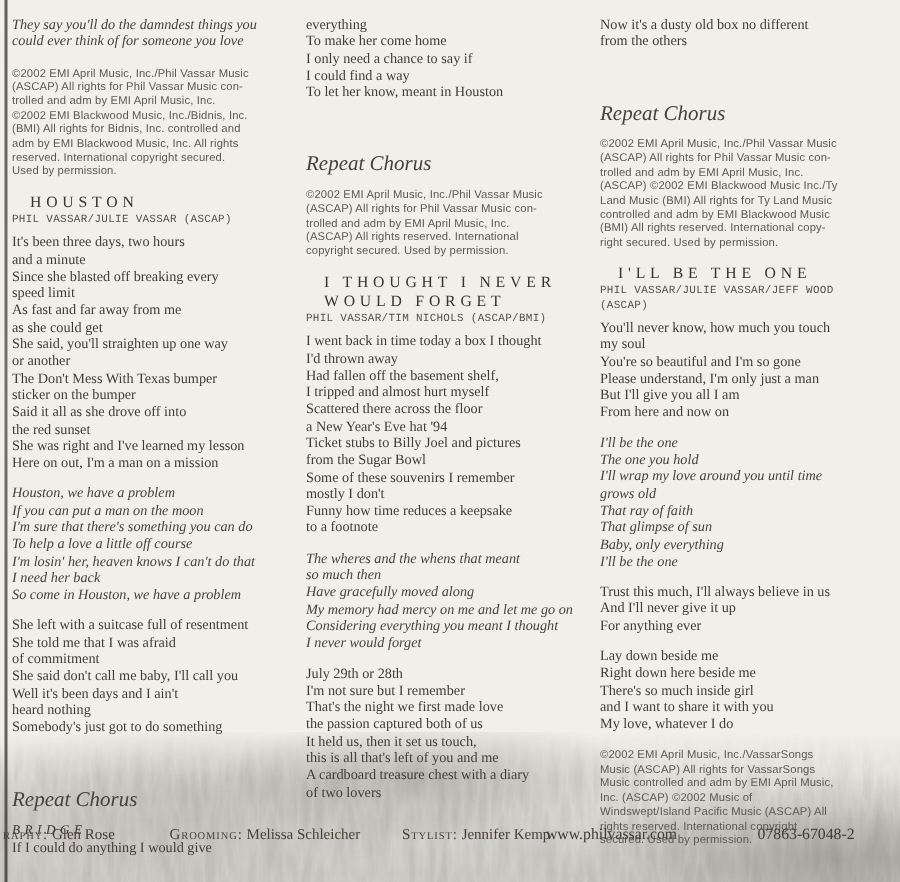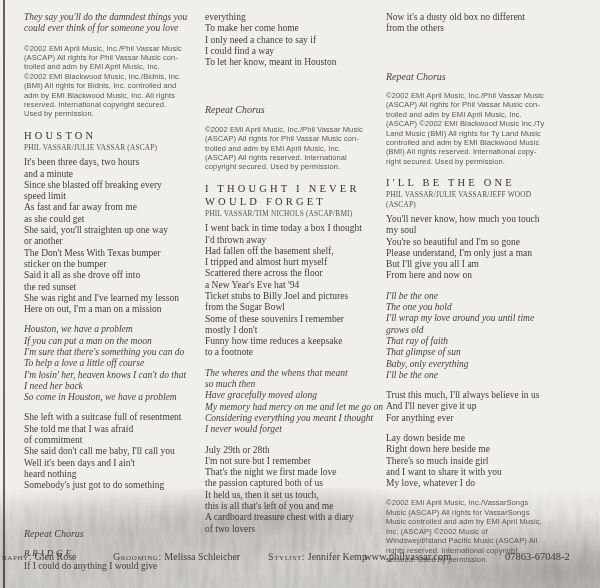--- a/index.html
+++ b/index.html
@@ -7,47 +7,47 @@
     position:relative; width:600px; height:588px;
     background:#f1efe9; overflow:hidden;
     font-family:"Liberation Serif", serif;
   }
   .spine {
     position:absolute; left:3px; top:0; width:2px; height:100%;
     background:linear-gradient(to bottom,#4a453f,#5f5a53 45%,#433e38);
     opacity:.85; z-index:5;
   }
   .columns {
-    position:absolute; top:12px; left:24px; width:560px;
-    display:flex; z-index:3;
+    position:absolute; top:12px; left:8px; width:560px;
+    display:flex; z-index:3;justify-content:space-between;
   }
   .column { width:181px; flex:0 0 181px; }
   .column:last-child { flex-basis:168px; width:168px; }
   .block { margin:0 0 9px 0; }
   .ln { margin:0; white-space:nowrap; }
   .verse .ln, .chorus .ln {
     font-size:9.5px; line-height:11.3px; color:#403c38; letter-spacing:0px;
   }
   .chorus .ln { font-style:italic; color:#46423d; }
   .copyright { margin:1px 0 10px 0; }
   .copyright .ln {
     font-family:"Liberation Sans", sans-serif;
     font-size:7.5px; line-height:9.4px; color:#5b5855; letter-spacing:0.1px;
   }
-  .title { margin:0 0 1px 0; }
+  .title { margin:0 0 1px 12px; }
   .title .ln {
     font-size:10.5px; line-height:13px; color:#37332f;
     letter-spacing:3.2px; font-weight:normal;
   }
   .writers { margin:0 0 5px 0; }
   .writers .ln {
-    font-family:Liberation Serif, serif;
+    font-family:Liberation Mono, monospace;
     font-size:7.3px; line-height:9.4px; color:#54514d; letter-spacing:0.2px;
   }
-  .repeat .ln { font-size:10px; line-height:11.3px; font-style:italic; color:#46423d;margin-top:36px; }
+  .repeat .ln { font-size:14px; line-height:11.3px; font-style:italic; color:#46423d;margin-top:36px; }
   .label { margin:0 0 3px 0;font-style:italic; }
   .label .ln { font-size:8.8px; line-height:10px; color:#3a3632; letter-spacing:3px; }
 
   .grass { position:absolute; left:0; bottom:0; width:600px; height:100px; z-index:1; }
   .grass .haze {
     position:absolute; inset:0;
     background:
       radial-gradient(55% 80% at 22% 45%, rgba(158,154,148,0.40), rgba(158,154,148,0) 62%),
       radial-gradient(40% 70% at 48% 30%, rgba(140,136,130,0.38), rgba(140,136,130,0) 60%),
       radial-gradient(42% 85% at 93% 85%, rgba(125,121,115,0.45), rgba(125,121,115,0) 65%),

